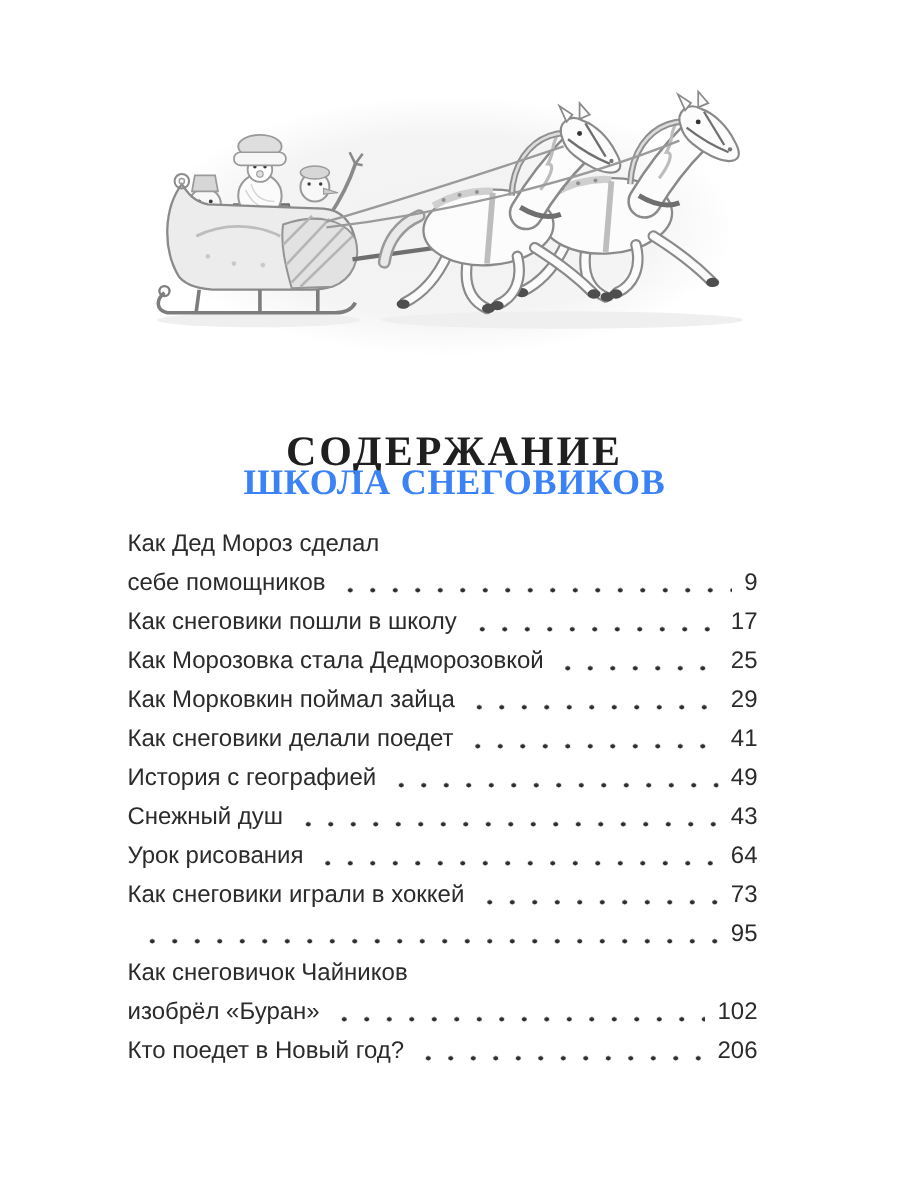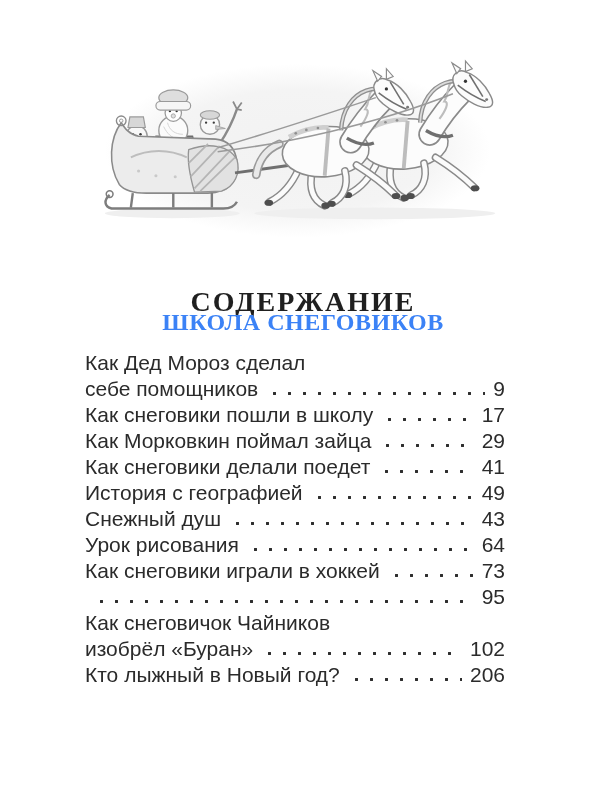--- a/index.html
+++ b/index.html
@@ -13,21 +13,21 @@
     font-family:"Liberation Serif",serif;font-weight:700;font-size:28px;
     letter-spacing:2px;color:#1f1f1f;line-height:1.1;margin-top:37px;
   }
   .section-heading{
     position:absolute;top:309px;left:0;width:100%;text-align:center;
     font-family:"Liberation Serif",serif;font-weight:700;font-size:24px;
     letter-spacing:0.5px;color:#3b82f6;line-height:1.1;
   }
   .toc{
     position:absolute;top:350px;left:85px;width:420px;
-    font-size:21px;line-height:26px;color:#2b2b2b;
+    font-size:16px;line-height:26px;color:#2b2b2b;
   }
   .toc-row{display:flex;align-items:flex-end;}
   .toc-title{white-space:nowrap;}
   .toc-leader{
     flex:1 1 auto;min-width:10px;align-self:stretch;margin:0 8px 0 7px;
     background-image:radial-gradient(circle,#2e2e2e 1.4px,rgba(0,0,0,0) 1.7px);
     background-size:15px 5px;background-repeat:repeat-x;
     background-position:left 2px bottom 6px;
   }
   .toc-page{white-space:nowrap;}
@@ -182,20 +182,25 @@
       <span class="toc-title">себе помощников</span>
       <span class="toc-leader"></span>
       <span class="toc-page">9</span>
     </div>
       <div class="toc-row">
       <span class="toc-title">Как снеговики пошли в школу</span>
       <span class="toc-leader"></span>
       <span class="toc-page">17</span>
     </div>
       <div class="toc-row">
+      <span class="toc-title">Как Морозовка стала Дедморозовкой</span>
+      <span class="toc-leader"></span>
+      <span class="toc-page">25</span>
+    </div>
+      <div class="toc-row">
       <span class="toc-title">Как Морковкин поймал зайца</span>
       <span class="toc-leader"></span>
       <span class="toc-page">29</span>
     </div>
       <div class="toc-row">
       <span class="toc-title">Как снеговики делали поедет</span>
       <span class="toc-leader"></span>
       <span class="toc-page">41</span>
     </div>
       <div class="toc-row">
@@ -225,19 +230,19 @@
       <div class="toc-row no-leader">
       <span class="toc-title">Как снеговичок Чайников</span>
 
     </div>
       <div class="toc-row">
       <span class="toc-title">изобрёл «Буран»</span>
       <span class="toc-leader"></span>
       <span class="toc-page">102</span>
     </div>
       <div class="toc-row">
-      <span class="toc-title">Кто лыжный в Новый год?</span>
+      <span class="toc-title">Кто поедет в Новый год?</span>
       <span class="toc-leader"></span>
       <span class="toc-page">206</span>
     </div>
     </div>
 
 </div>
 
 </body></html>

